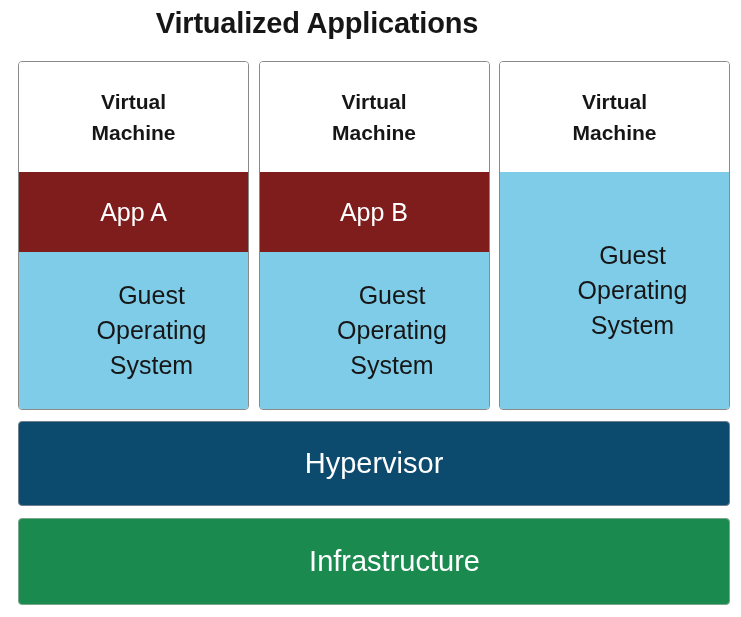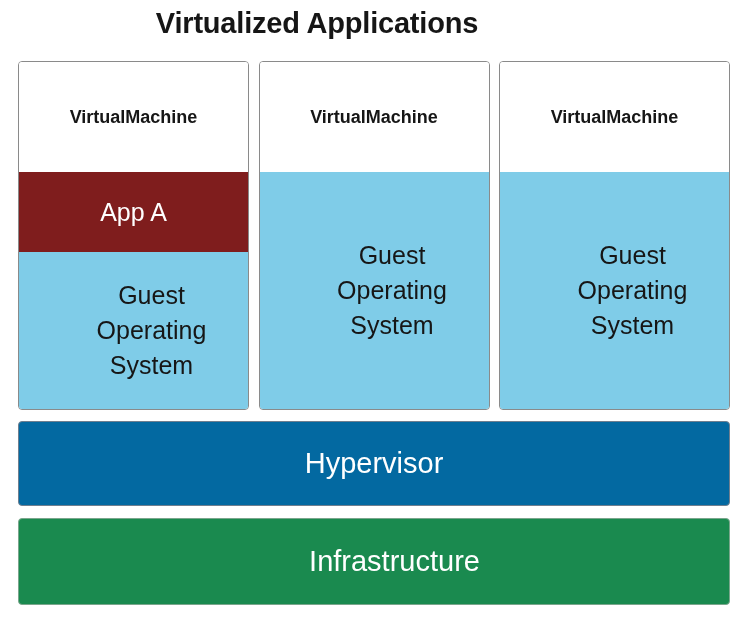--- a/index.html
+++ b/index.html
@@ -59,25 +59,25 @@
     border-radius: 4px;
     box-sizing: border-box;
     background: #ffffff;
     overflow: hidden;
   }
 
   .vm-header {
     flex: 0 0 110px;
     background: #ffffff;
     color: #161616;
-    font-size: 18px;
+    font-size: 21px;
     font-weight: bold;
     line-height: 31px;
     display: flex;
-    flex-direction: row;
+    flex-direction: column;
     align-items: center;
     justify-content: center;
     text-align: center;
   }
   .vm-header span { display: block; }
 
   .vm-app {
     flex: 0 0 80px;
     background: #7f1d1d;
     color: #ffffff;
@@ -117,21 +117,21 @@
     font-weight: normal;
     display: flex;
     align-items: center;
     justify-content: center;
     text-align: center;
   }
 
   .layer-hypervisor {
     top: 421px;
     height: 85px;
-    background: #0369a1;
+    background: #0c4a6e;
     border: 1px solid #6f7f8f;
   }
 
   .layer-infrastructure {
     top: 518px;
     height: 87px;
     background: #1a8a4f;
     border: 1px solid #7aa68c;
     padding-left: 41px;
   }
@@ -156,20 +156,21 @@
         <span>Operating</span>
         <span>System</span>
       </div>
     </div>
 
     <div class="vm-column">
       <div class="vm-header">
         <span>Virtual</span>
         <span>Machine</span>
       </div>
+      <div class="vm-app">App B</div>
       <div class="vm-guest-os">
         <span>Guest</span>
         <span>Operating</span>
         <span>System</span>
       </div>
     </div>
 
     <div class="vm-column">
       <div class="vm-header">
         <span>Virtual</span>

